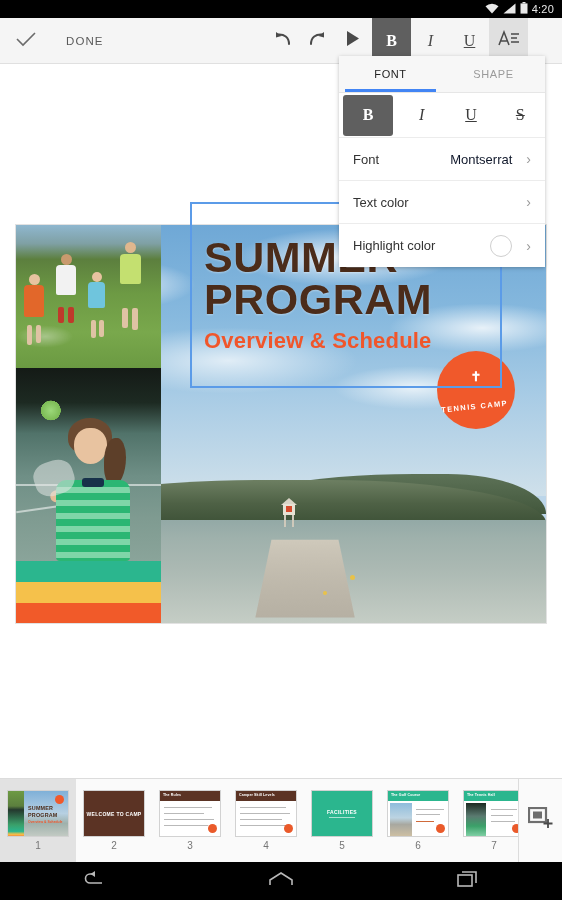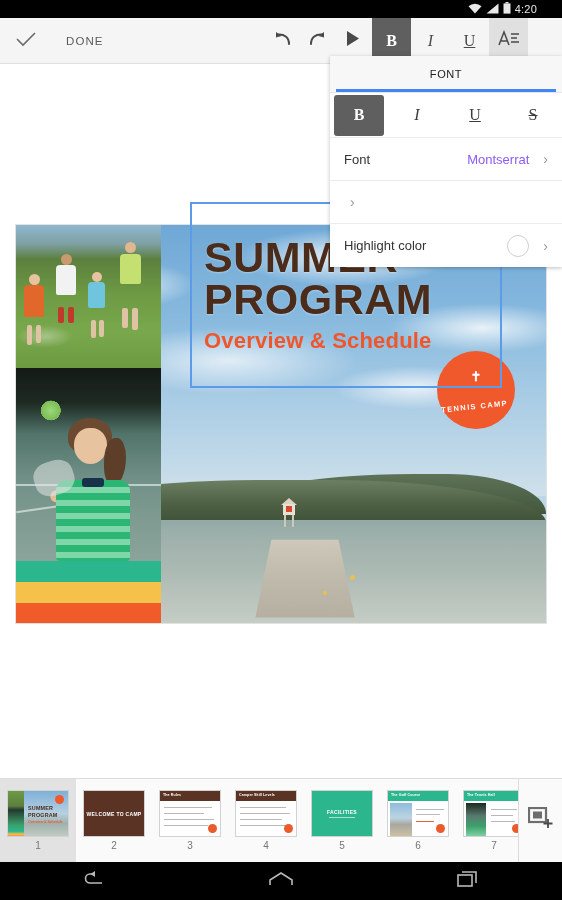--- a/index.html
+++ b/index.html
@@ -7,21 +7,21 @@
   body {
     font-family:"Liberation Sans", sans-serif;
     background:#ffffff;
     overflow:hidden;
     position:relative;
   }
 
   
   #status-bar {
     height:18px; background:#000; display:flex; align-items:center;
-    justify-content:flex-end; padding-right:25px; gap:4px;
+    justify-content:flex-end; padding-right:8px; gap:4px;
   }
   #status-bar .sb-ico { display:block; }
   #status-clock { color:#e8e8e8; font-size:11px; letter-spacing:.2px; }
 
   
   #toolbar {
     height:46px; background:#f5f5f5; display:flex; align-items:center;
     border-bottom:1px solid #e0e0e0; position:relative; z-index:5;
   }
   #done-group { display:flex; align-items:center; gap:14px; padding-left:16px; cursor:default; }
@@ -161,21 +161,21 @@
     font-size:43px; font-weight:bold; color:#4b2c1a; line-height:.98;
     letter-spacing:.5px; text-shadow:0 1px 2px rgba(255,255,255,.35);
   }
   #title-sub {
     font-size:22px; font-weight:bold; color:#f0562b; margin-top:8px;
     letter-spacing:.2px;
   }
 
   
   #font-panel {
-    position:absolute; right:0; top:56px; width:232px;
+    position:absolute; right:17px; top:56px; width:206px;
     background:#fff; z-index:20;
     box-shadow:0 1px 4px rgba(0,0,0,.26);
   }
   #panel-tabs { display:flex; height:37px; background:#f7f7f7; border-bottom:1px solid #e6e6e6; }
   .panel-tab {
     flex:1; display:flex; align-items:center; justify-content:center;
     font-size:11px; letter-spacing:.6px; color:#9a9a9a; position:relative;
   }
   .panel-tab.active { color:#222; }
   .panel-tab.active::after {
@@ -189,21 +189,21 @@
   .fmt-btn.sel { background:#5f5f5f; color:#fff; border-radius:3px; margin:2px 4px; height:41px; flex:none; width:50px; }
   .fmt-btn.b { font-weight:bold; }
   .fmt-btn.i { font-style:italic; }
   .fmt-btn.u { text-decoration:underline; }
   .fmt-btn.s { text-decoration:line-through; }
   .panel-row {
     height:43px; display:flex; align-items:center; padding:0 14px;
     border-bottom:1px solid #ececec; gap:8px;
   }
   .panel-row .label { font-size:13px; color:#333; flex:1; }
-  .panel-row .value { font-size:13px; color:#8b5cf6; }
+  .panel-row .value { font-size:13px; color:#0f172a; }
   .chev { color:#9a9a9a; font-size:14px; margin-left:6px; }
   .step-ctrl { display:flex; align-items:center; gap:28px; }
   .step-ctrl .arrow { font-size:13px; color:#555; }
   .step-ctrl .size-val { font-size:13px; color:#555; min-width:8px; text-align:center; }
   #highlight-swatch {
     width:22px; height:22px; border-radius:50%; background:#fff; border:1px solid #cfcfcf;
   }
 
   
   #filmstrip {
@@ -407,20 +407,23 @@
     <div id="title-line2">PROGRAM</div>
     <div id="title-sub">Overview &amp; Schedule</div>
   </div>
 </div>
 
 <div id="font-panel">
   <div id="panel-tabs">
     <div class="panel-tab active">
       <span>FONT</span>
     </div>
+    <div class="panel-tab">
+      <span>SHAPE</span>
+    </div>
   </div>
 
   <div id="format-row">
     <div class="fmt-btn b sel">
       <span>B</span>
     </div>
     <div class="fmt-btn i">
       <span>I</span>
     </div>
     <div class="fmt-btn u">
@@ -432,20 +435,21 @@
   </div>
 
   <div class="panel-row">
     <span class="label">Font</span>
     <span class="value">Montserrat</span>
     <span class="chev">›</span>
   </div>
 
 
   <div class="panel-row">
+    <span class="label">Text color</span>
     <span class="chev">›</span>
   </div>
 
   <div class="panel-row" style="border-bottom:none;">
     <span class="label">Highlight color</span>
     <span id="highlight-swatch"></span>
     <span class="chev">›</span>
   </div>
 </div>
 

